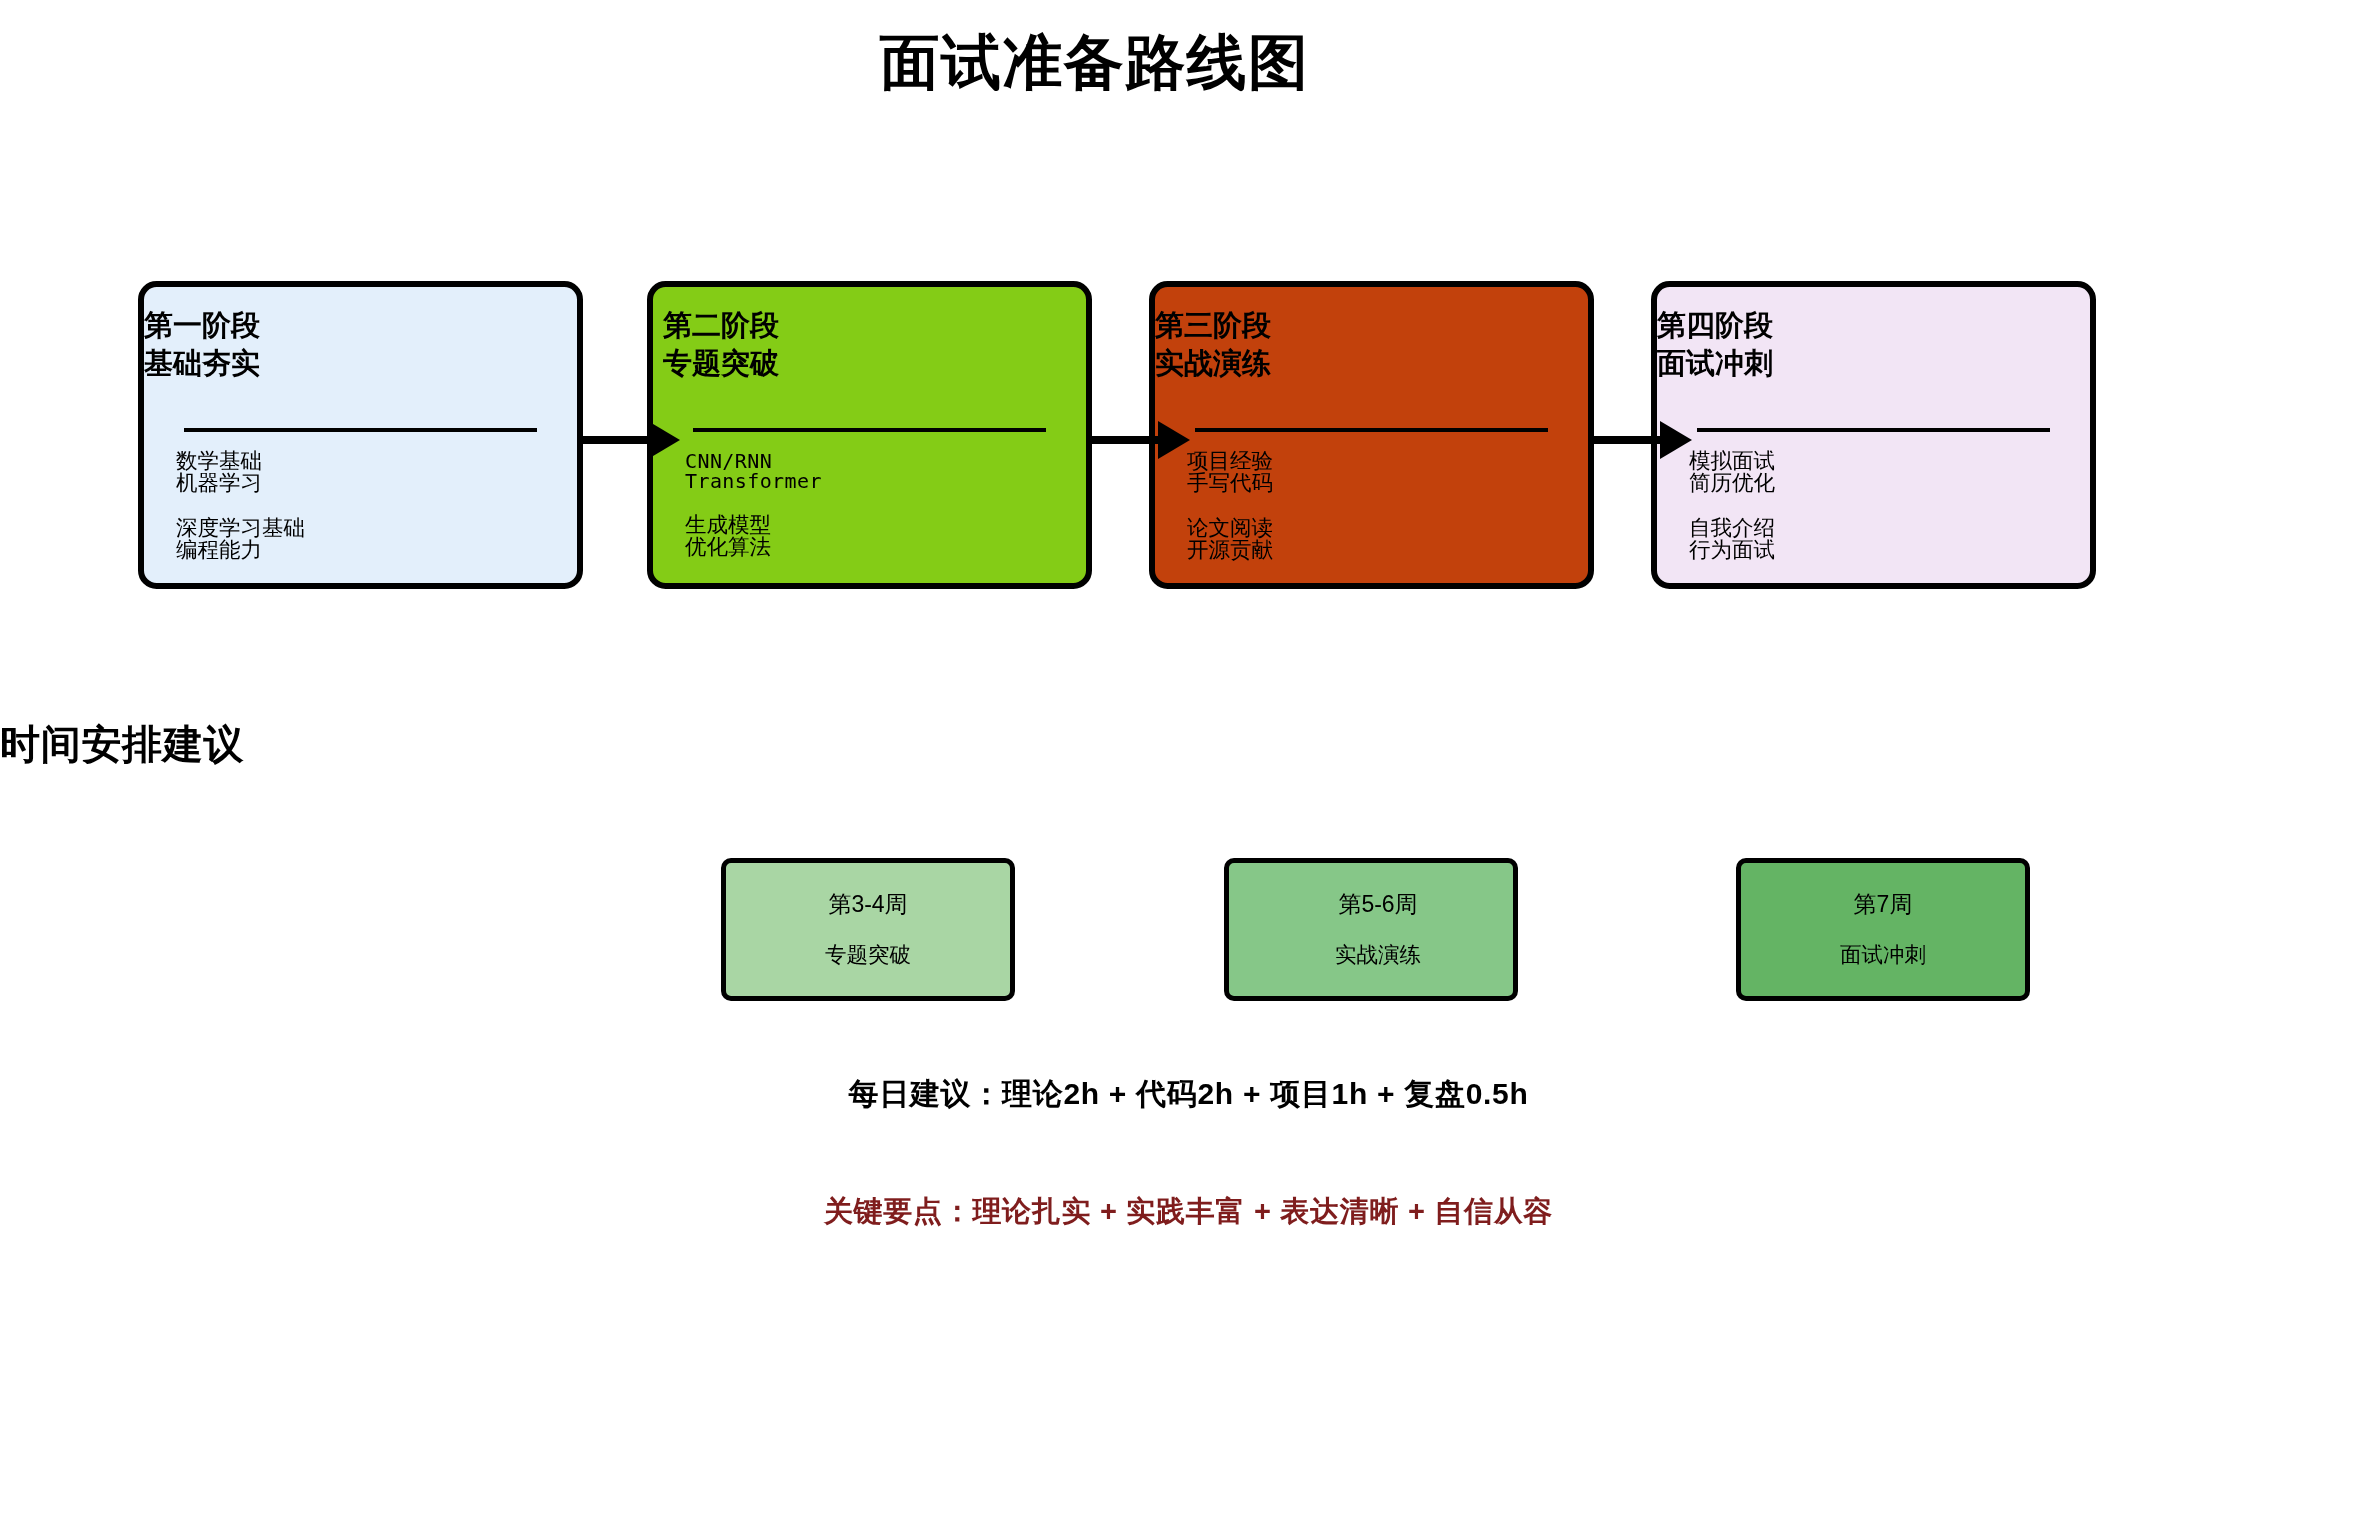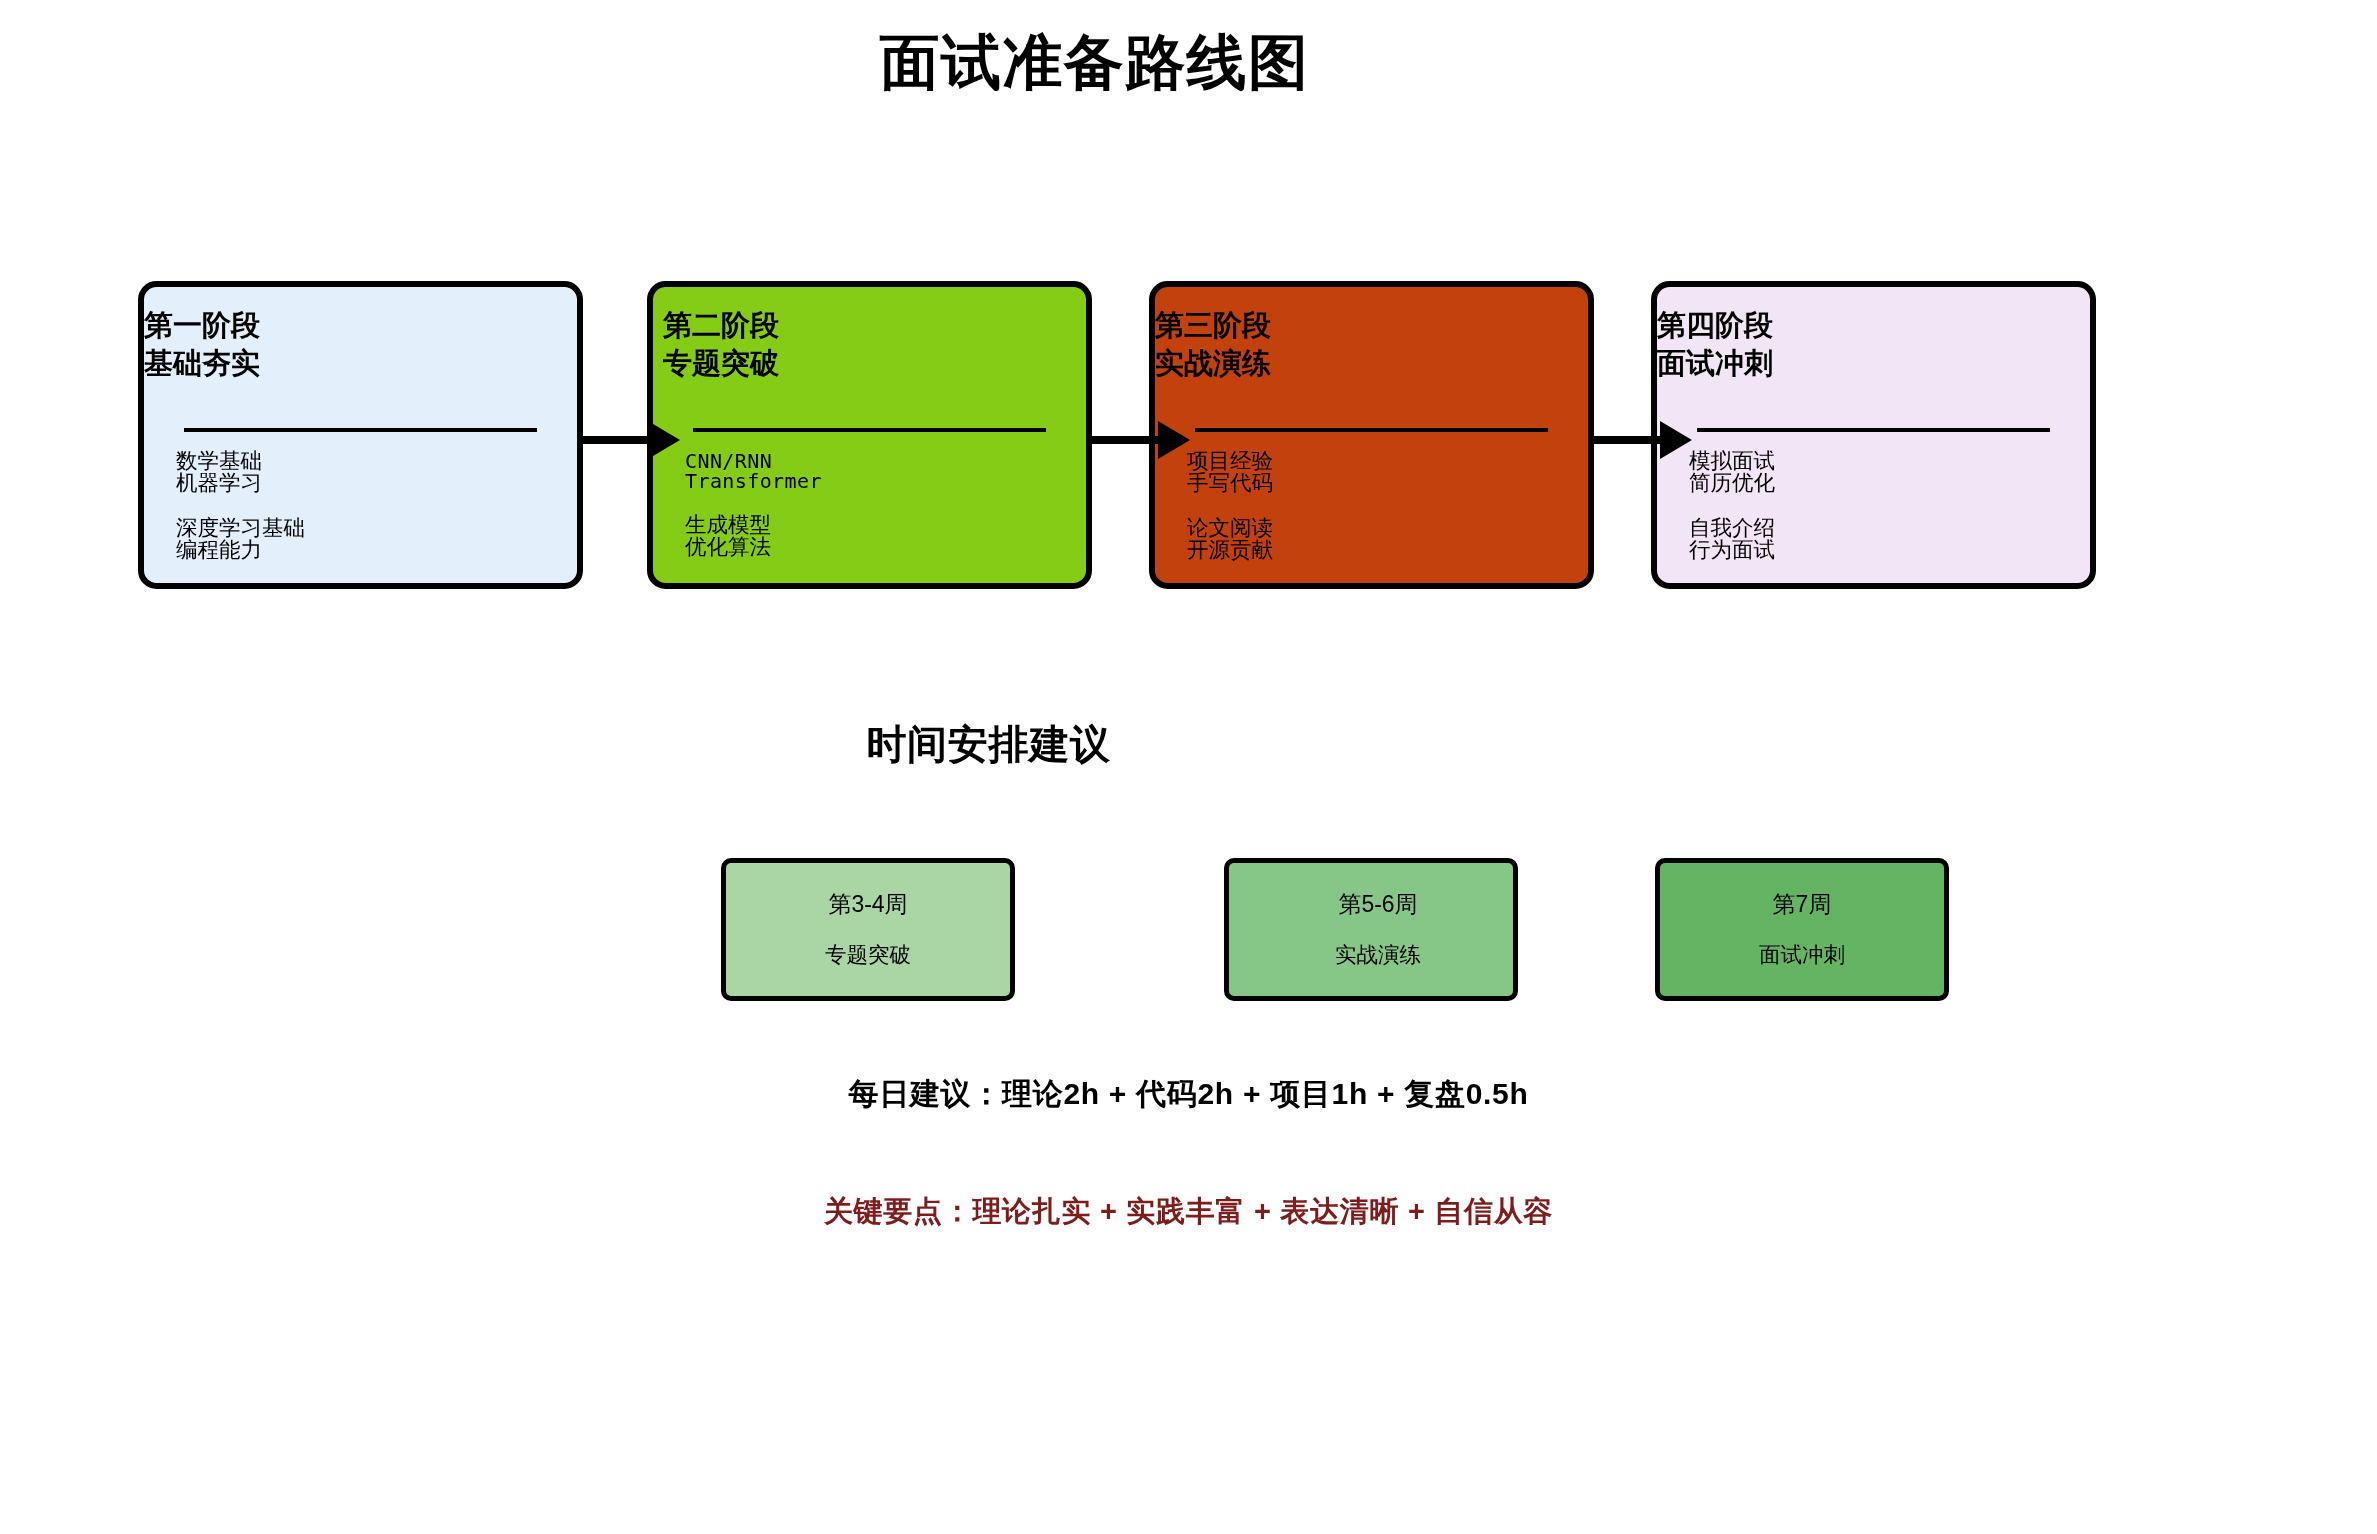--- a/index.html
+++ b/index.html
@@ -106,22 +106,21 @@
   .arrow.a2{left:1092px;width:102px;}
   .arrow.a2 .shaft{width:70px;}
   .arrow.a2 .head{left:66px;}
   .arrow.a3{left:1594px;width:102px;}
   .arrow.a3 .shaft{width:70px;}
   .arrow.a3 .head{left:66px;}
 
   
   .section-title{
     position:absolute;
-    left:13px; top:717px; width:1951px;
-    text-align:center;
+    left:0; top:717px; width:1951px;
     font-size:40px;
     font-weight:700;
     letter-spacing:0.7px;
   }
 
   .week-row{position:absolute;left:0;top:858px;width:2377px;height:151px;}
   .week-box{
     position:absolute;
     top:0;
     width:294px;
@@ -130,21 +129,21 @@
     border-radius:10px;
     box-sizing:border-box;
     display:flex;
     flex-direction:column;
     align-items:center;
     justify-content:center;
   }
   .week-box.w1{left:212px;background:#CBE6C8;}
   .week-box.w2{left:721px;background:#A9D6A4;}
   .week-box.w3{left:1224px;background:#86C788;padding-left:14px;}
-  .week-box.w4{left:1655px;background:#64B464;}
+  .week-box.w4{left:1736px;background:#64B464;}
   .week-label{font-size:23px;font-weight:400;line-height:1;margin-bottom:29px;}
   .week-desc{font-size:21.5px;font-weight:400;line-height:1;}
 
   
   .daily-note{
     position:absolute;
     left:0; top:1074px; width:2377px;
     text-align:center;
     font-size:30px;
     font-weight:700;

